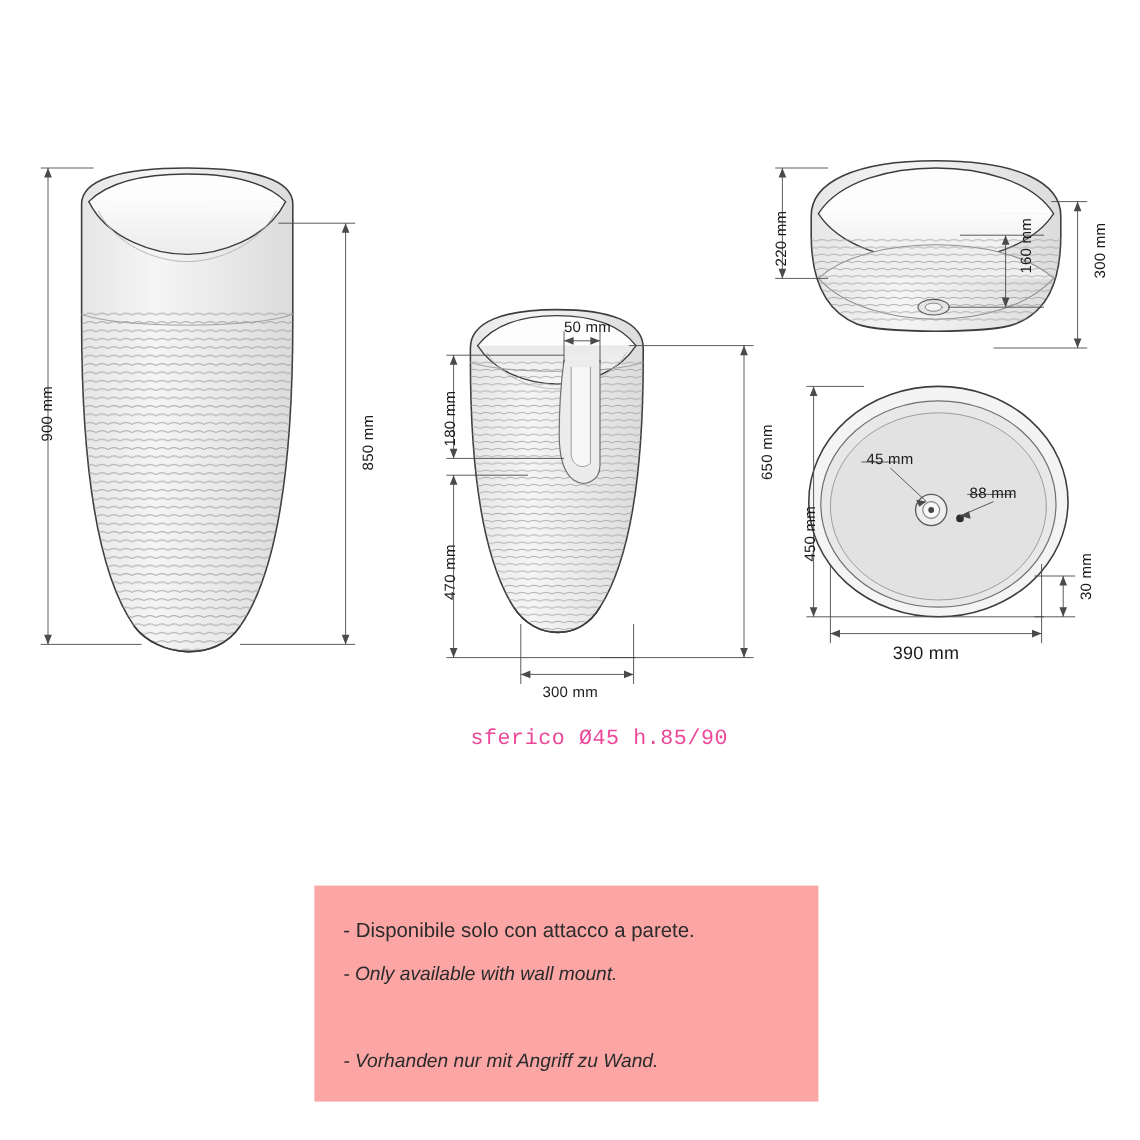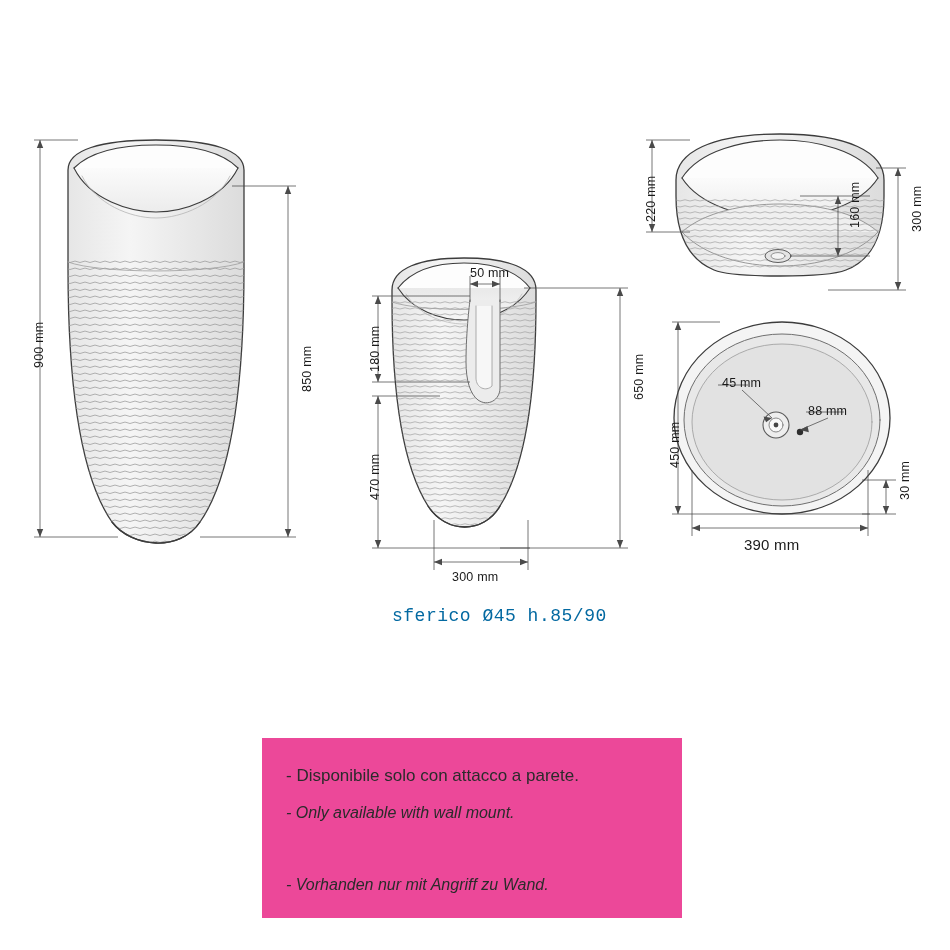--- a/index.html
+++ b/index.html
@@ -30,31 +30,31 @@
     letter-spacing: 0.2px;
   }
   .dim-label.vert {
     transform-origin: 0 0;
     transform: rotate(-90deg);
   }
   .caption {
     position: absolute;
     font-family: "Liberation Mono", monospace;
     font-size: 18px;
-    color: #0369a1;
+    color: #ec4899;
     letter-spacing: 0.5px;
     white-space: nowrap;
   }
   #note-box {
     position: absolute;
     left: 262px;
     top: 738px;
     width: 420px;
     height: 180px;
-    background: #ec4899;
+    background: #fca5a5;
     border: none;
   }
   #note-box .note-line {
     position: absolute;
     left: 24px;
     font-family: "Liberation Sans", sans-serif;
     color: #2b2b2b;
     white-space: nowrap;
   }
   #note-box .note-line.first {

